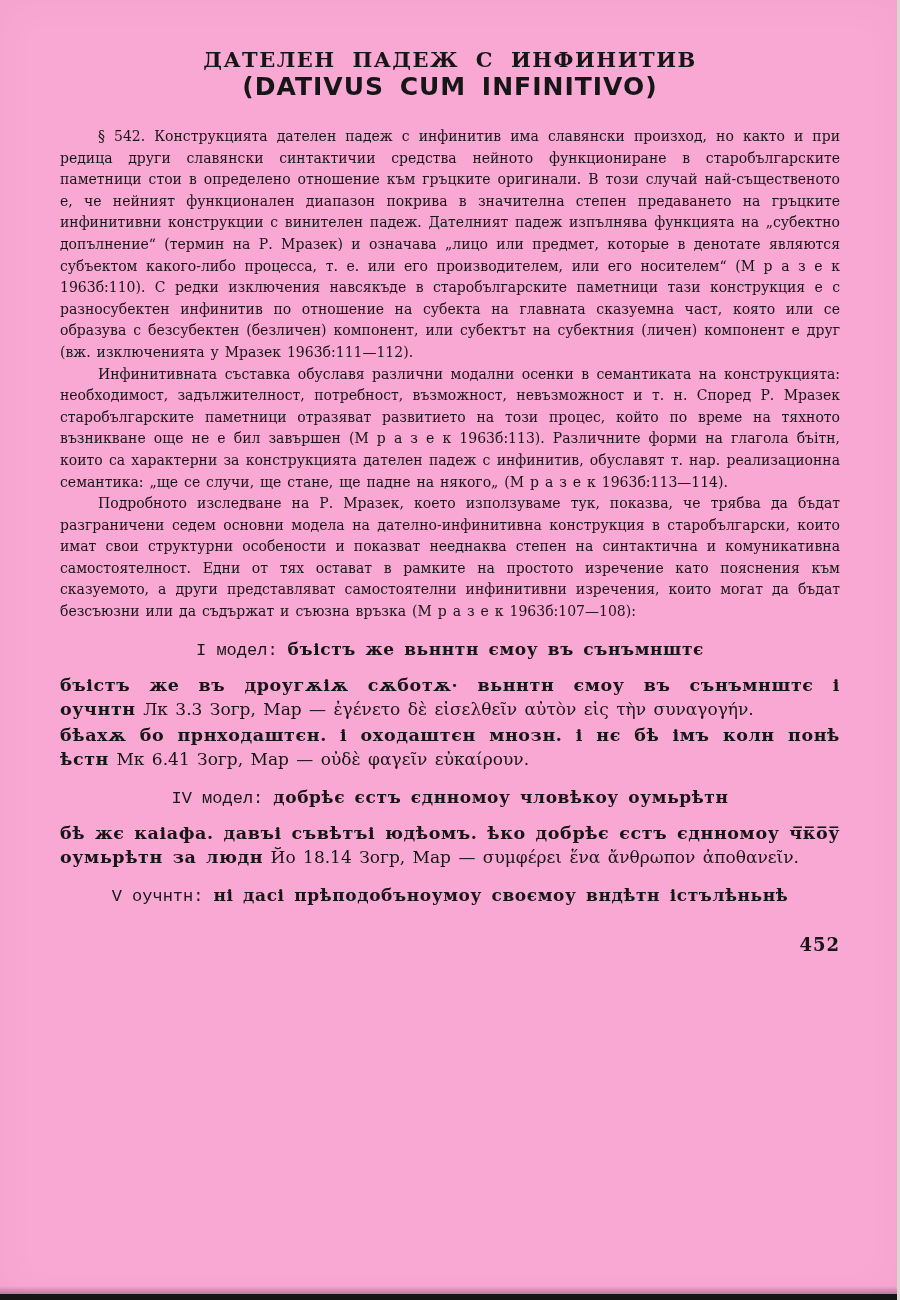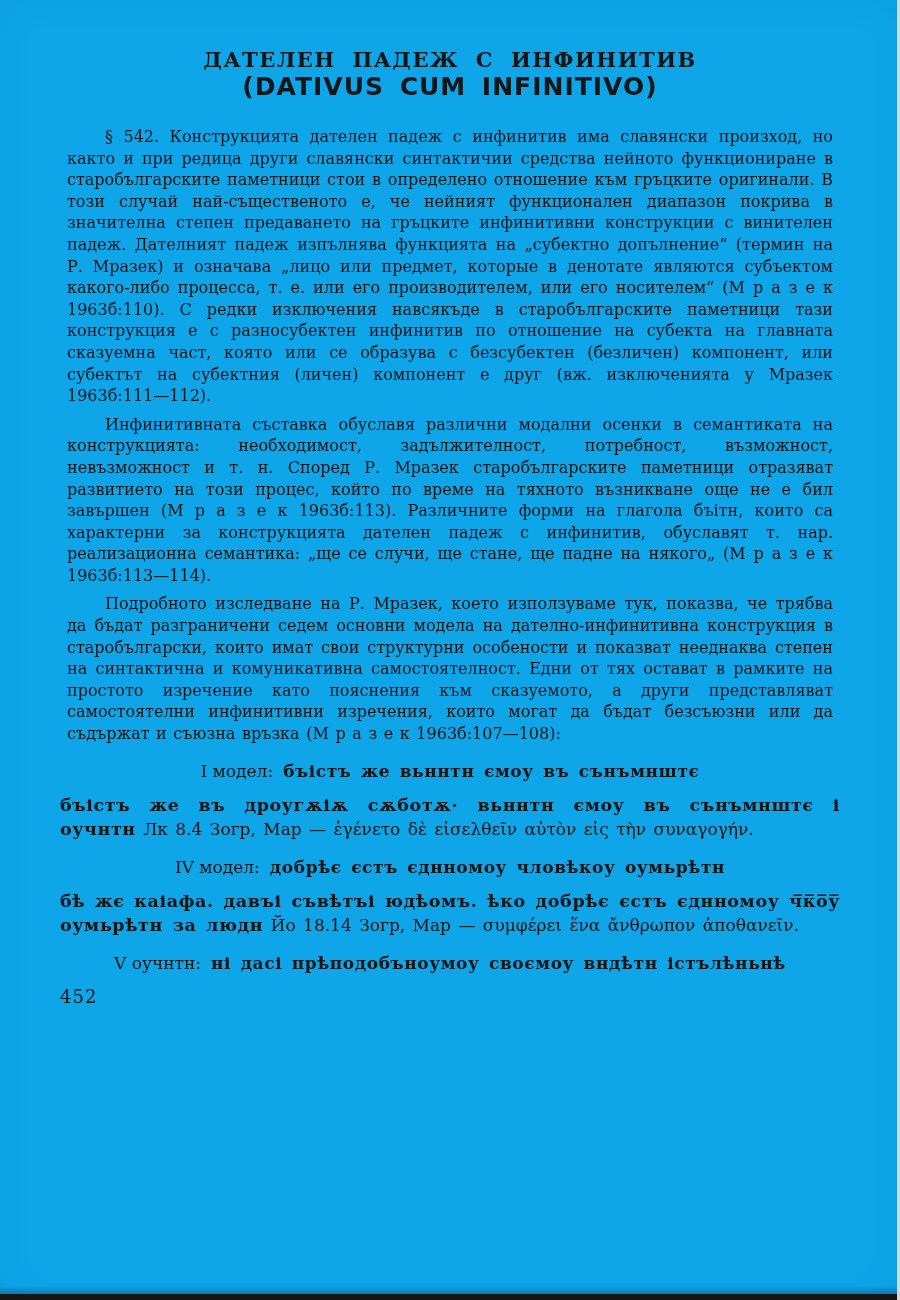--- a/index.html
+++ b/index.html
@@ -1,19 +1,19 @@
 <!DOCTYPE html>
 <html><head>
 <meta charset="utf-8">
 <style>
   html,body{margin:0;padding:0;}
   .page{
     position:relative;
     width:900px;height:1300px;
-    background:#0ea5e9;
+    background:#f9a8d4;
     color:#161616;
     font-family:"DejaVu Serif", serif;
     overflow:hidden;
     box-shadow: inset 0 0 40px rgba(0,0,0,0.04);
   }
   .content{padding:46px 60px 0 60px;}
   .title{
     text-align:center;
     font-weight:bold;
     margin:0 0 26px 0;
@@ -21,54 +21,54 @@
   .title-line1{
     font-size:21px;line-height:28px;
     letter-spacing:1.5px;word-spacing:8px;
   }
   .title-line2{
     font-size:25px;line-height:26px;
     letter-spacing:1px;word-spacing:6px;
     font-family:"DejaVu Sans", sans-serif;
   }
   p.body-par{
-    margin:7px;
+    margin:0;
     text-align:justify;
     text-indent:38px;
-    font-size:16px;
+    font-size:14px;
     line-height:21.6px;
     word-spacing:1.5px;
   }
   .model{margin:0;}
   .model-heading{
     margin:14px 0 10px 0;
     text-align:center;
     font-size:17px;
     line-height:24px;
   }
-  .mlabel{margin-right:10px;}
+  .mlabel{margin-right:10px;font-family:Liberation Mono, monospace;}
   .ocs{
     font-weight:700;
     letter-spacing:0.6px;
     word-spacing:3px;
   }
   .model-example{
     margin:0 0 2px 0;
     text-align:justify;
     font-size:17px;
     line-height:24px;
   }
   .model-example .ocs{font-size:17.5px;}
   .ref{word-spacing:2px;}
   .greek{word-spacing:2px;}
   .page-number{
-    margin-top:11px;
-    text-align:left;
+    margin-top:25px;
+    text-align:right;
     font-size:18px;
-    font-weight:normal;
+    font-weight:bold;
     letter-spacing:1px;
   }
   .edge-bottom{
     position:absolute;left:0;right:0;bottom:0;
     height:6px;background:#151515;
   }
   .edge-bottom-fade{
     position:absolute;left:0;right:0;bottom:6px;
     height:8px;
     background:linear-gradient(to bottom, rgba(0,0,0,0), rgba(0,0,0,0.25));
@@ -91,25 +91,28 @@
 
     <p class="body-par">§ 542. Конструкцията дателен падеж с инфинитив има славянски произход, но както и при редица други славянски синтактичии средства нейното функциониране в старобългарските паметници стои в определено отношение към гръцките оригинали. В този случай най-същественото е, че нейният функционален диапазон покрива в значителна степен предаването на гръцките инфинитивни конструкции с винителен падеж. Дателният падеж изпълнява функцията на „субектно допълнение“ (термин на Р. Мразек) и означава „лицо или предмет, которые в денотате являются субъектом какого-либо процесса, т. е. или его производителем, или его носителем“ (М р а з е к 1963б:110). С редки изключения навсякъде в старобългарските паметници тази конструкция е с разносубектен инфинитив по отношение на субекта на главната сказуемна част, която или се образува с безсубектен (безличен) компонент, или субектът на субектния (личен) компонент е друг (вж. изключенията у Мразек 1963б:111—112).</p>
     <p class="body-par">Инфинитивната съставка обуславя различни модални осенки в семантиката на конструкцията: необходимост, задължителност, потребност, възможност, невъзможност и т. н. Според Р. Мразек старобългарските паметници отразяват развитието на този процес, който по време на тяхното възникване още не е бил завършен (М р а з е к 1963б:113). Различните форми на глагола бъітн, които са характерни за конструкцията дателен падеж с инфинитив, обуславят т. нар. реализационна семантика: „ще се случи, ще стане, ще падне на някого„ (М р а з е к 1963б:113—114).</p>
     <p class="body-par">Подробното изследване на Р. Мразек, което използуваме тук, показва, че трябва да бъдат разграничени седем основни модела на дателно-инфинитивна конструкция в старобългарски, които имат свои структурни особености и показват нееднаква степен на синтактична и комуникативна самостоятелност. Едни от тях остават в рамките на простото изречение като пояснения към сказуемото, а други представляват самостоятелни инфинитивни изречения, които могат да бъдат безсъюзни или да съдържат и съюзна връзка (М р а з е к 1963б:107—108):</p>
 
     <div class="model">
       <p class="model-heading">
         <span class="mlabel">I модел:</span><span class="ocs">бъістъ же вьннтн ємоу въ сънъмнштє</span>
       </p>
       <p class="model-example">
-        <span class="ocs">бъістъ же въ дроугѫіѫ сѫботѫ· вьннтн ємоу въ сънъмнштє і оучнтн</span><span class="ref"> Лк 8.4 Зогр, Мар — </span><span class="greek">ἐγένετο δὲ εἰσελθεῖν αὐτὸν εἰς τὴν συναγογήν.</span>
+        <span class="ocs">бъістъ же въ дроугѫіѫ сѫботѫ· вьннтн ємоу въ сънъмнштє і оучнтн</span><span class="ref"> Лк 3.3 Зогр, Мар — </span><span class="greek">ἐγένετο δὲ εἰσελθεῖν αὐτὸν εἰς τὴν συναγογήν.</span>
       </p>
     </div>
 
     <div class="model">
+      <p class="model-example">
+        <span class="ocs">бѣахѫ бо прнходаштєн. і оходаштєн мнозн. і нє бѣ імъ колн понѣ ѣстн</span><span class="ref"> Мк 6.41 Зогр, Мар — </span><span class="greek">οὐδὲ φαγεῖν εὐκαίρουν.</span>
+      </p>
     </div>
 
 
     <div class="model">
       <p class="model-heading">
         <span class="mlabel">IV модел:</span><span class="ocs">добрѣє єстъ єднномоу чловѣкоу оумьрѣтн</span>
       </p>
       <p class="model-example">
         <span class="ocs">бѣ жє каіафа. давъі съвѣтъі юдѣомъ. ѣко добрѣє єстъ єднномоу ч̅к̅о̅у̅ оумьрѣтн за людн</span><span class="ref"> Йо 18.14 Зогр, Мар — </span><span class="greek">συμφέρει ἕνα ἄνθρωπον ἀποθανεῖν.</span>
       </p>

